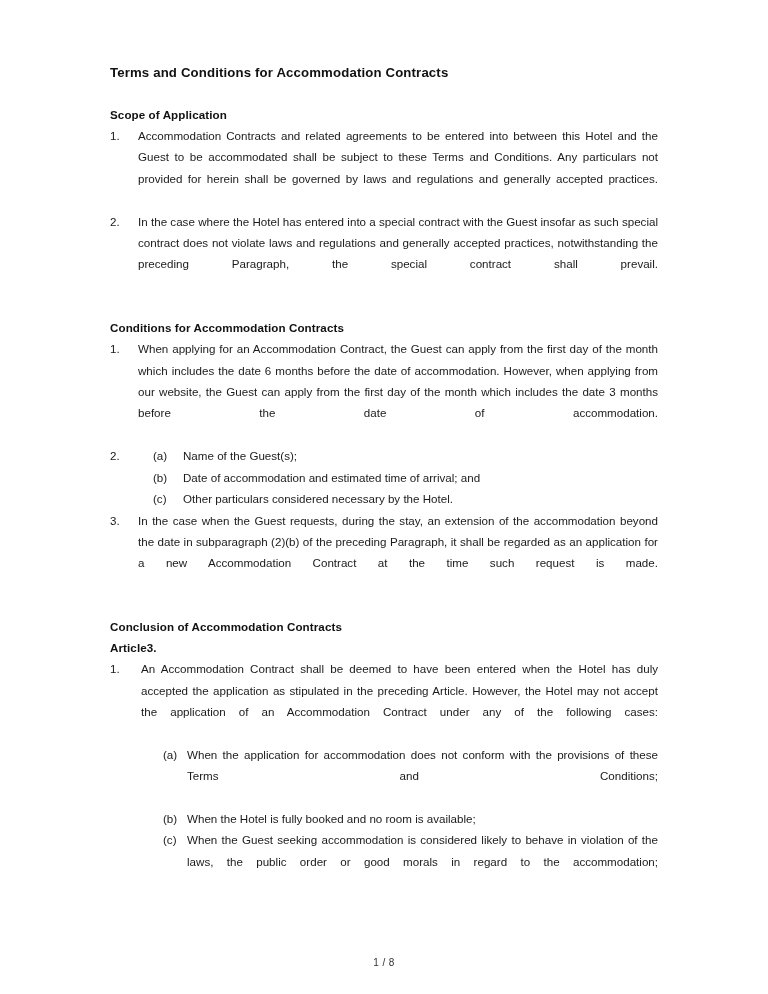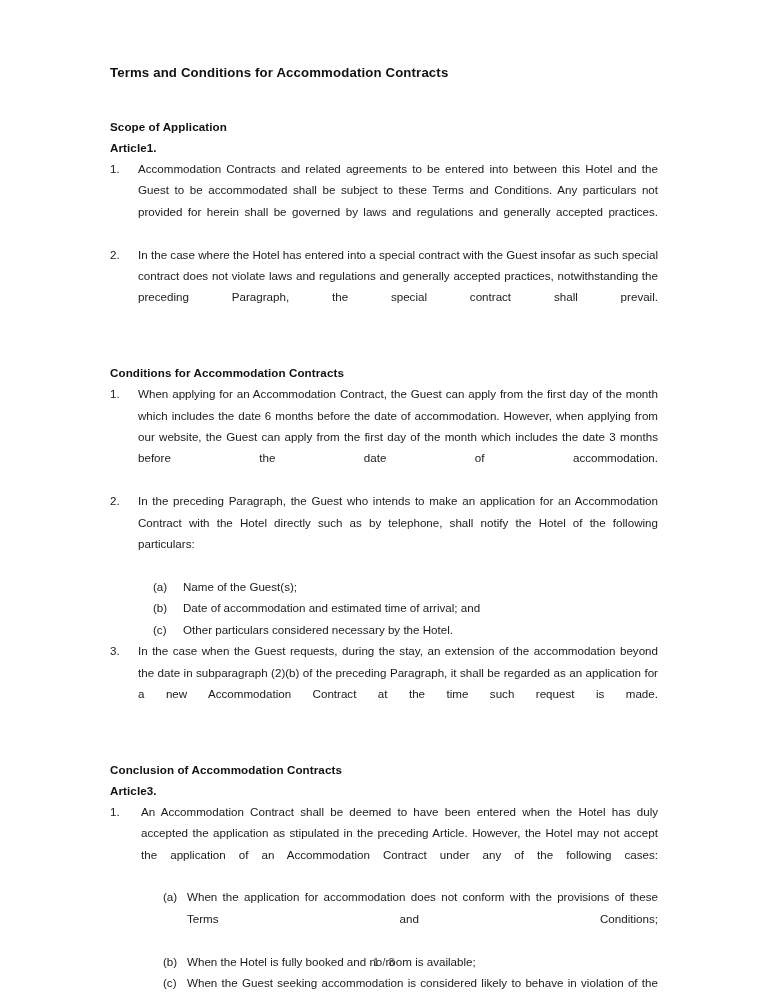--- a/index.html
+++ b/index.html
@@ -37,21 +37,21 @@
   .doc-title {
     font-size: 13.2px;
     font-weight: bold;
     letter-spacing: 0.15px;
     line-height: 21px;
     margin: 0 0 0 0;
     color: #111;
   }
 
   .section {
-    margin-top: 12px;
+    margin-top: 0;
   }
 
   .section-gap {
     height: 21px;
   }
 
   .section-heading {
     font-size: 11.6px;
     font-weight: bold;
     line-height: 21px;
@@ -153,21 +153,20 @@
 
 <div class="page">
   <div class="content">
 
     <div class="doc-title">Terms and Conditions for Accommodation Contracts</div>
 
     <div class="section-gap"></div>
 
     <div class="section">
       <div class="section-heading">Scope of Application</div>
-      <div class="article-label">Article1.</div>
       <ol class="num-list">
         <li>
           <span class="marker">1.</span>
           <span class="para">Accommodation Contracts and related agreements to be entered into between this Hotel and the Guest to be accommodated shall be subject to these Terms and Conditions. Any particulars not provided for herein shall be governed by laws and regulations and generally accepted practices.</span>
         </li>
         <li>
           <span class="marker">2.</span>
           <span class="para">In the case where the Hotel has entered into a special contract with the Guest insofar as such special contract does not violate laws and regulations and generally accepted practices, notwithstanding the preceding Paragraph, the special contract shall prevail.</span>
         </li>
       </ol>
@@ -177,21 +176,20 @@
 
     <div class="section">
       <div class="section-heading">Conditions for Accommodation Contracts</div>
       <ol class="num-list">
         <li>
           <span class="marker">1.</span>
           <span class="para">When applying for an Accommodation Contract, the Guest can apply from the first day of the month which includes the date 6 months before the date of accommodation. However, when applying from our website, the Guest can apply from the first day of the month which includes the date 3 months before the date of accommodation.</span>
         </li>
         <li>
           <span class="marker">2.</span>
-          <span class="para">In the preceding Paragraph, the Guest who intends to make an application for an Accommodation Contract with the Hotel directly such as by telephone, shall notify the Hotel of the following particulars:</span>
           <ol class="alpha-list">
             <li class="nojust">
               <span class="marker">(a)</span>
               <span>Name of the Guest(s);</span>
             </li>
             <li class="nojust">
               <span class="marker">(b)</span>
               <span>Date of accommodation and estimated time of arrival; and</span>
             </li>
             <li class="nojust">

